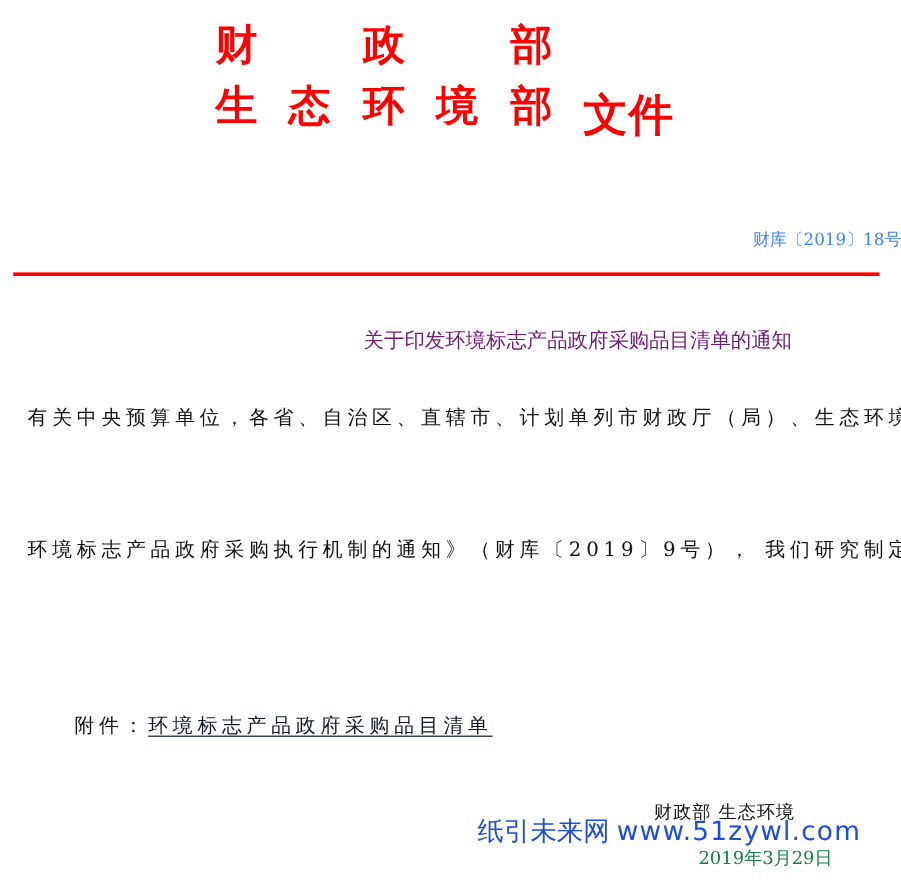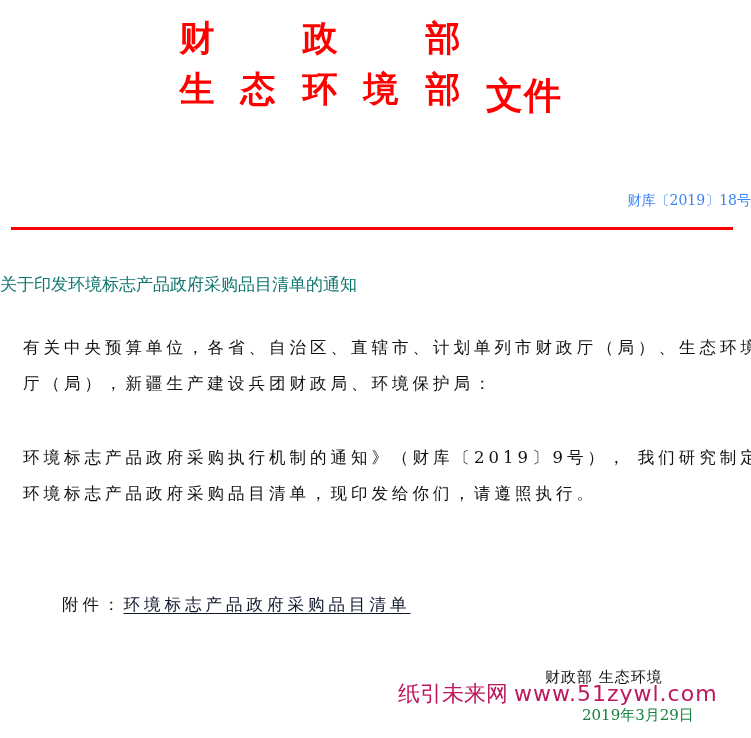--- a/index.html
+++ b/index.html
@@ -19,23 +19,23 @@
       font-size: 37px; line-height: 40px; letter-spacing: 1px;
     }
     .docno {
       position: absolute; left: 0; width: 751px; top: 190px; text-align: right;
       font-size: 14px; line-height: 20px; color: #3b82f6;
     }
     .redline {
       position: absolute; left: 11px; top: 227px; width: 722px; height: 3px; background: #ff0000;
     }
     .title {
-      position: absolute; left: 0; width: 660px; top: 273px; text-align: left;
+      position: absolute; left: 0; width: 660px; top: 273px; text-align: right;
       font-family: "DejaVu Sans", "Liberation Sans", sans-serif;
-      font-size: 17px; line-height: 22px; color: #0f766e;
+      font-size: 17px; line-height: 22px; color: #701a75;
     }
     .para {
       position: absolute; left: 23px; width: 715px;
       font-size: 16.5px; line-height: 36px; letter-spacing: 4px; color: #111;
       white-space: nowrap;
     }
     .para .line { display: block; }
     .attach {
       position: absolute; left: 62px; top: 590px;
       font-size: 16.5px; line-height: 30px; letter-spacing: 4px; color: #111;
@@ -48,21 +48,21 @@
       position: absolute; left: 545px; top: 666px;
       font-size: 15px; line-height: 22px; color: #111; letter-spacing: 1px;
     }
     .date {
       position: absolute; left: 582px; top: 704px;
       font-size: 15px; line-height: 22px; color: #15803d;
     }
     .watermark {
       position: absolute; left: 398px; top: 680px;
       font-family: "DejaVu Sans", "Liberation Sans", sans-serif;
-      font-size: 22px; line-height: 28px; color: #be185d; white-space: nowrap; text-align: right;
+      font-size: 22px; line-height: 28px; color: #1d4ed8; white-space: nowrap; text-align: right;
     }
     .watermark .wm-url { letter-spacing: 1px; margin-left: 6px; }
   </style>
 </head>
 <body>
 
 <div>
   <span class="hdr-char" style="left:178px; top:20px;">财</span>
   <span class="hdr-char" style="left:301px; top:20px;">政</span>
   <span class="hdr-char" style="left:424px; top:20px;">部</span>
@@ -76,26 +76,24 @@
   <span class="hdr-big" style="left:486px; top:44px;margin-top:32px;">文件</span>
 </div>
 
 <div class="docno">财库〔2019〕18号</div>
 <div class="redline"></div>
 
 <div class="title">关于印发环境标志产品政府采购品目清单的通知</div>
 
 <div class="para" style="top:330px;">
   <span class="line">有关中央预算单位，各省、自治区、直辖市、计划单列市财政厅（局）、生态环境</span>
-  <span class="line">厅（局），新疆生产建设兵团财政局、环境保护局：</span>
 </div>
 
 <div class="para" style="top:440px;">
   <span class="line">环境标志产品政府采购执行机制的通知》（财库〔2019〕9号）， 我们研究制定了</span>
-  <span class="line">环境标志产品政府采购品目清单，现印发给你们，请遵照执行。</span>
 </div>
 
 <div class="attach">
   <span>附件：</span><a>环境标志产品政府采购品目清单</a>
 </div>
 
 <div class="sign">财政部 生态环境</div>
 <div class="watermark">
   <span>纸引未来网</span><span class="wm-url">www.51zywl.com</span>
 </div>

